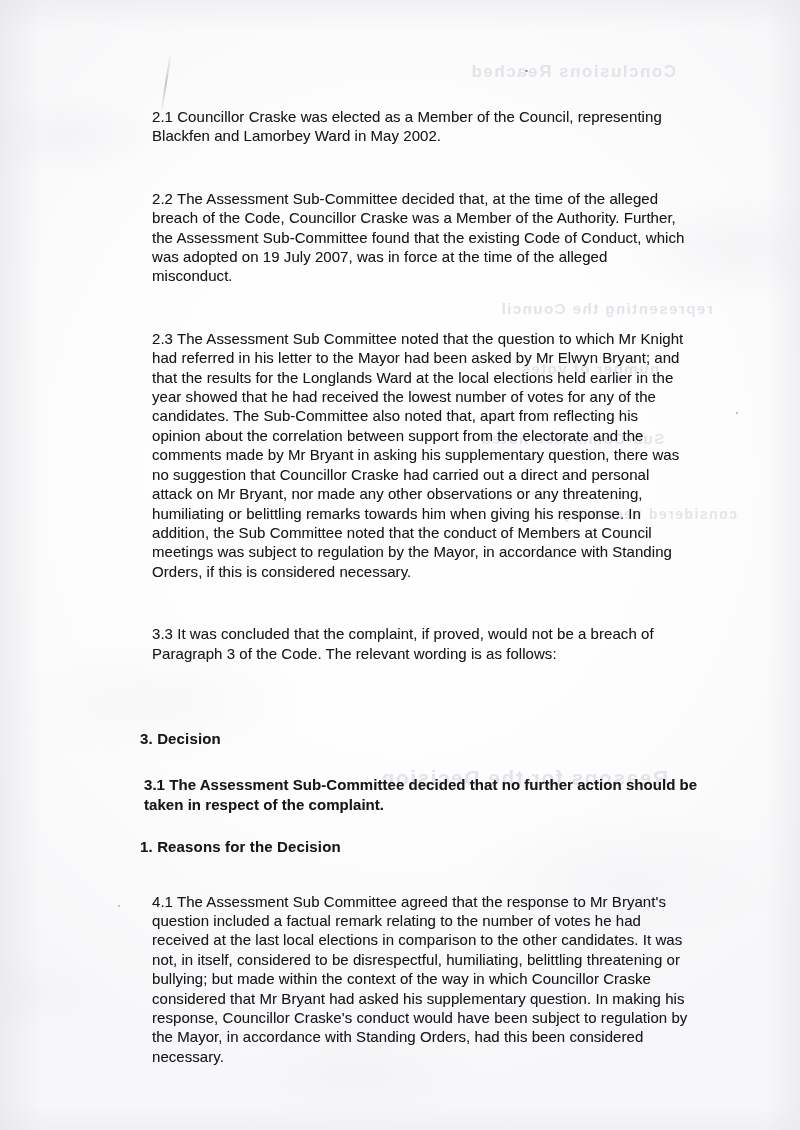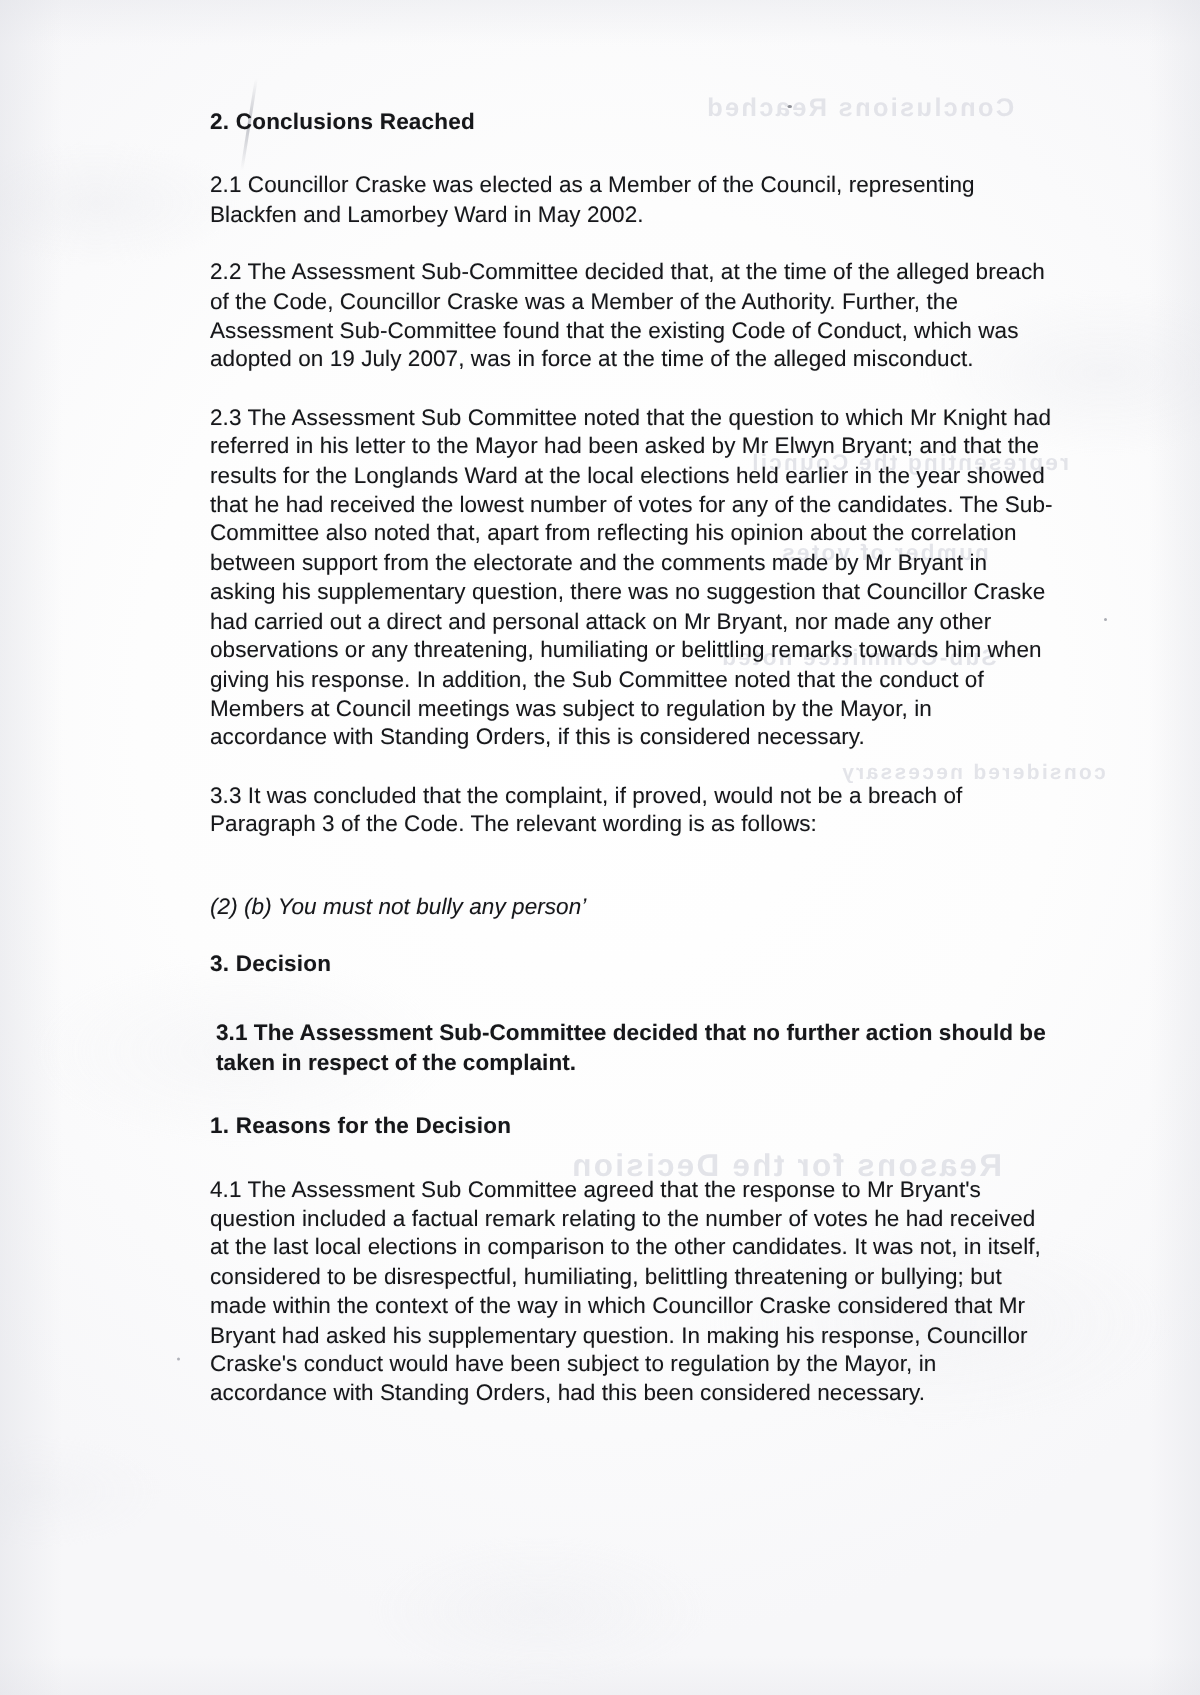--- a/index.html
+++ b/index.html
@@ -88,21 +88,21 @@
   }
 
   .heading {
     font-weight: 700;
     font-size: 15px;
     letter-spacing: 0.15px;
     margin: 0;
   }
 
   .para {
-    margin: 0;
+    margin: 12px;
     font-weight: 400;
     letter-spacing: 0.05px;
   }
 
   .para-bold {
     margin: 4px;
     font-weight: 700;
     letter-spacing: 0.05px;
   }
 
@@ -142,38 +142,36 @@
     <div class="showthrough" style="top:506px; left:560px; font-size:14px;">considered necessary</div>
   </div>
 
   <div class="scratch" style="left:165px; top:52px; width:1.6px; height:62px; transform:rotate(9deg);"></div>
   <div class="speck" style="left:525px; top:70px; width:3.2px; height:2.4px;"></div>
   <div class="speck" style="left:736px; top:412px; width:2.2px; height:2.2px; background:#aaacb3;"></div>
   <div class="speck" style="left:118px; top:905px; width:2px; height:2px; background:#b0b2b9;"></div>
 
   <div class="content">
 
-    <h2 class="heading">2. Conclusions Reached</h2>
     <div class="gap-lg"></div>
 
     <p class="para">2.1 Councillor Craske was elected as a Member of the Council, representing Blackfen and Lamorbey Ward in May 2002.</p>
     <div class="gap-md"></div>
 
     <p class="para">2.2 The Assessment Sub-Committee decided that, at the time of the alleged breach of the Code, Councillor Craske was a Member of the Authority. Further, the Assessment Sub-Committee found that the existing Code of Conduct, which was adopted on 19 July 2007, was in force at the time of the alleged misconduct.</p>
     <div class="gap-md"></div>
 
     <p class="para">2.3 The Assessment Sub Committee noted that the question to which Mr Knight had referred in his letter to the Mayor had been asked by Mr Elwyn Bryant; and that the results for the Longlands Ward at the local elections held earlier in the year showed that he had received the lowest number of votes for any of the candidates. The Sub-Committee also noted that, apart from reflecting his opinion about the correlation between support from the electorate and the comments made by Mr Bryant in asking his supplementary question, there was no suggestion that Councillor Craske had carried out a direct and personal attack on Mr Bryant, nor made any other observations or any threatening, humiliating or belittling remarks towards him when giving his response. In addition, the Sub Committee noted that the conduct of Members at Council meetings was subject to regulation by the Mayor, in accordance with Standing Orders, if this is considered necessary.</p>
     <div class="gap-md"></div>
 
     <p class="para">3.3 It was concluded that the complaint, if proved, would not be a breach of Paragraph 3 of the Code. The relevant wording is as follows:</p>
     <div class="gap-md"></div>
 
     <div class="gap-sm"></div>
 
-    <p class="quote">(2) (b) You must not bully any person’</p>
     <div class="gap-md"></div>
 
     <h2 class="heading">3. Decision</h2>
     <div class="gap-lg"></div>
 
     <p class="para-bold">3.1 The Assessment Sub-Committee decided that no further action should be taken in respect of the complaint.</p>
     <div class="gap-md"></div>
 
     <h2 class="heading">1. Reasons for the Decision</h2>
     <div class="gap-lg"></div>

